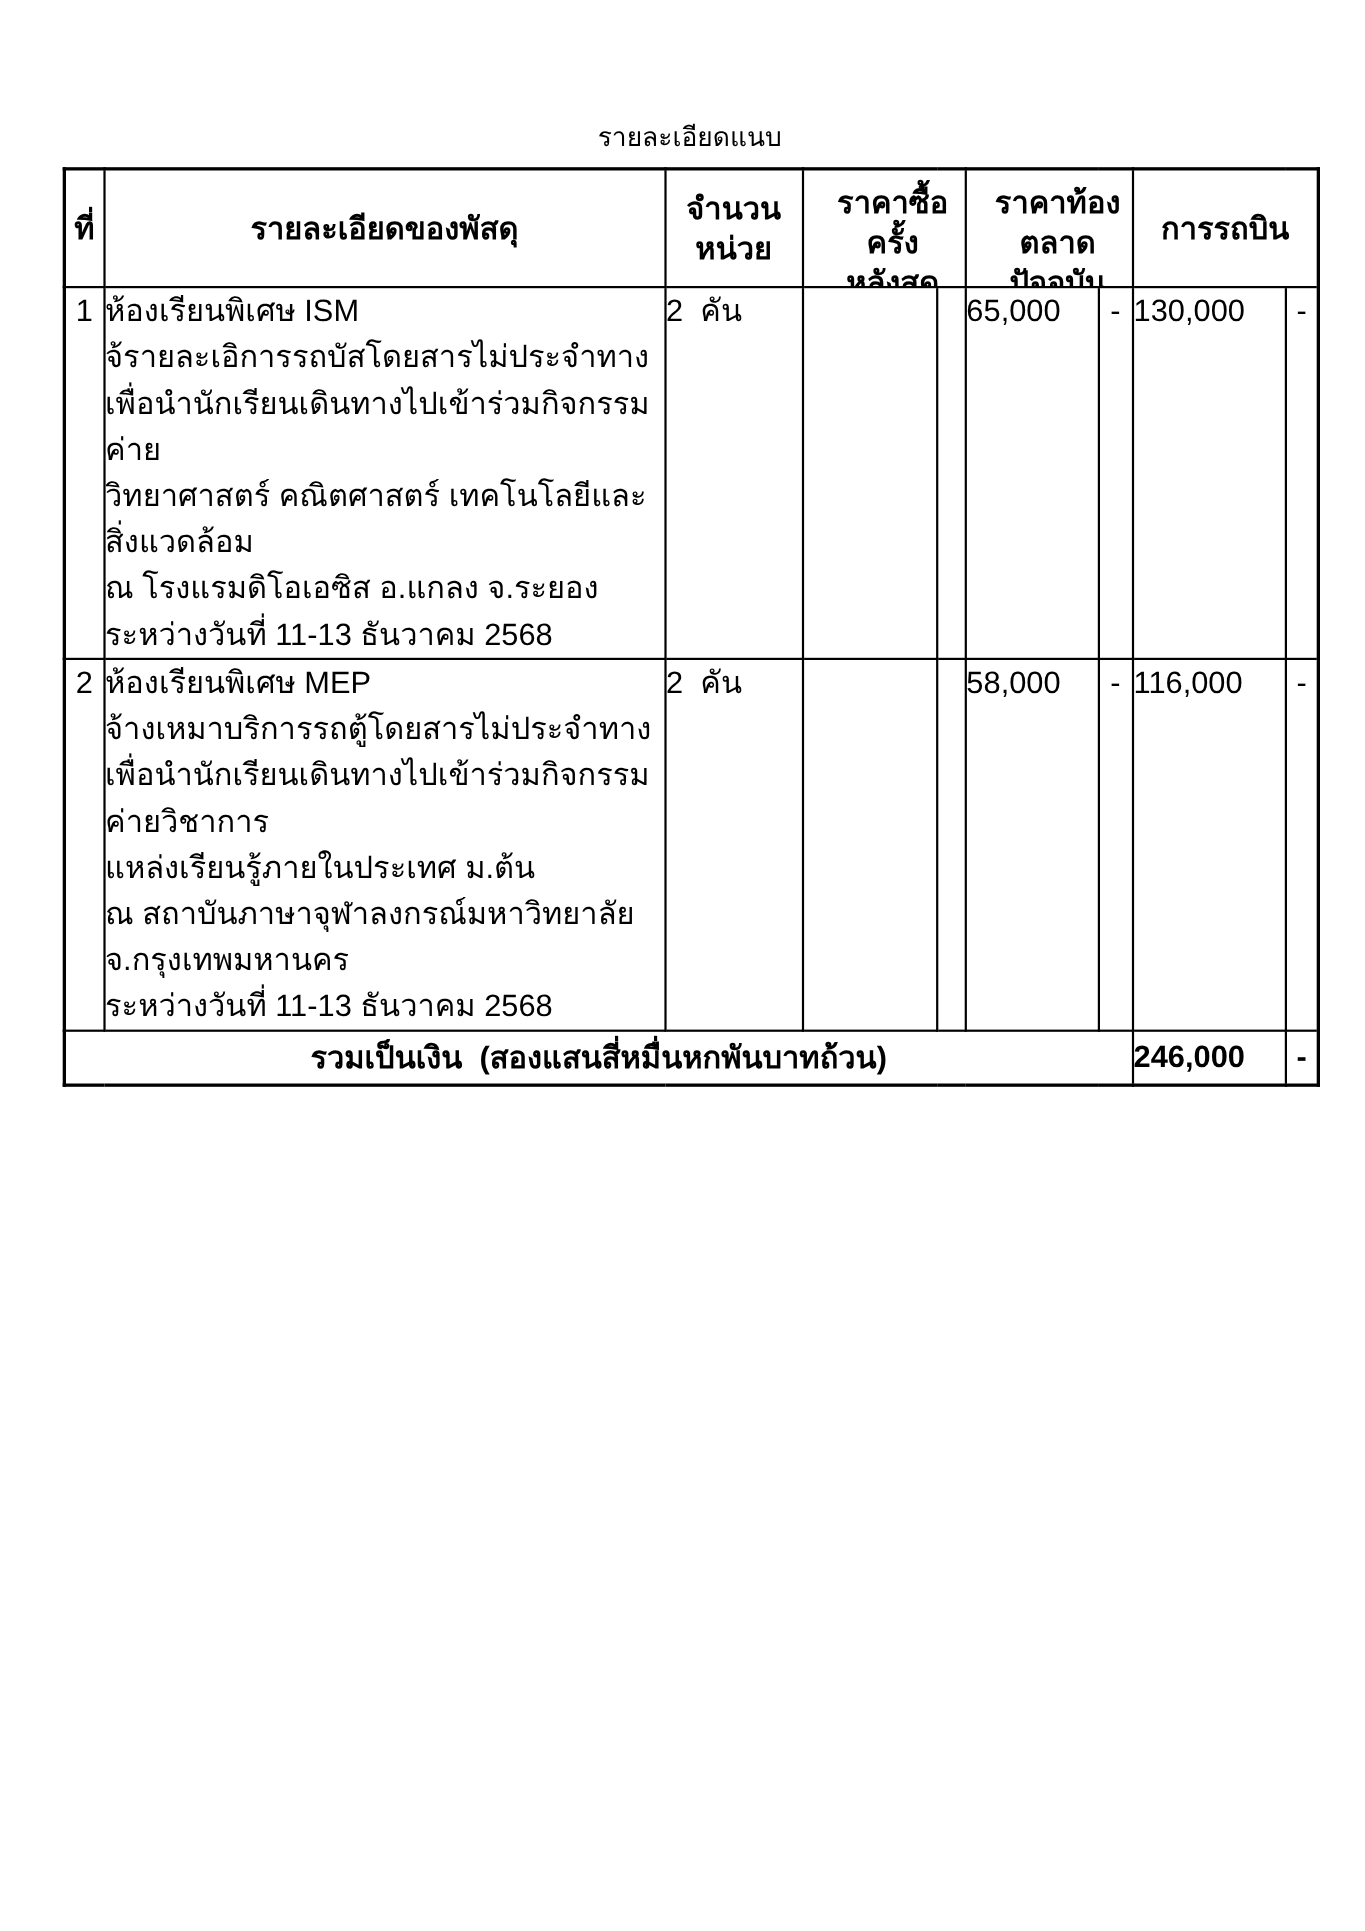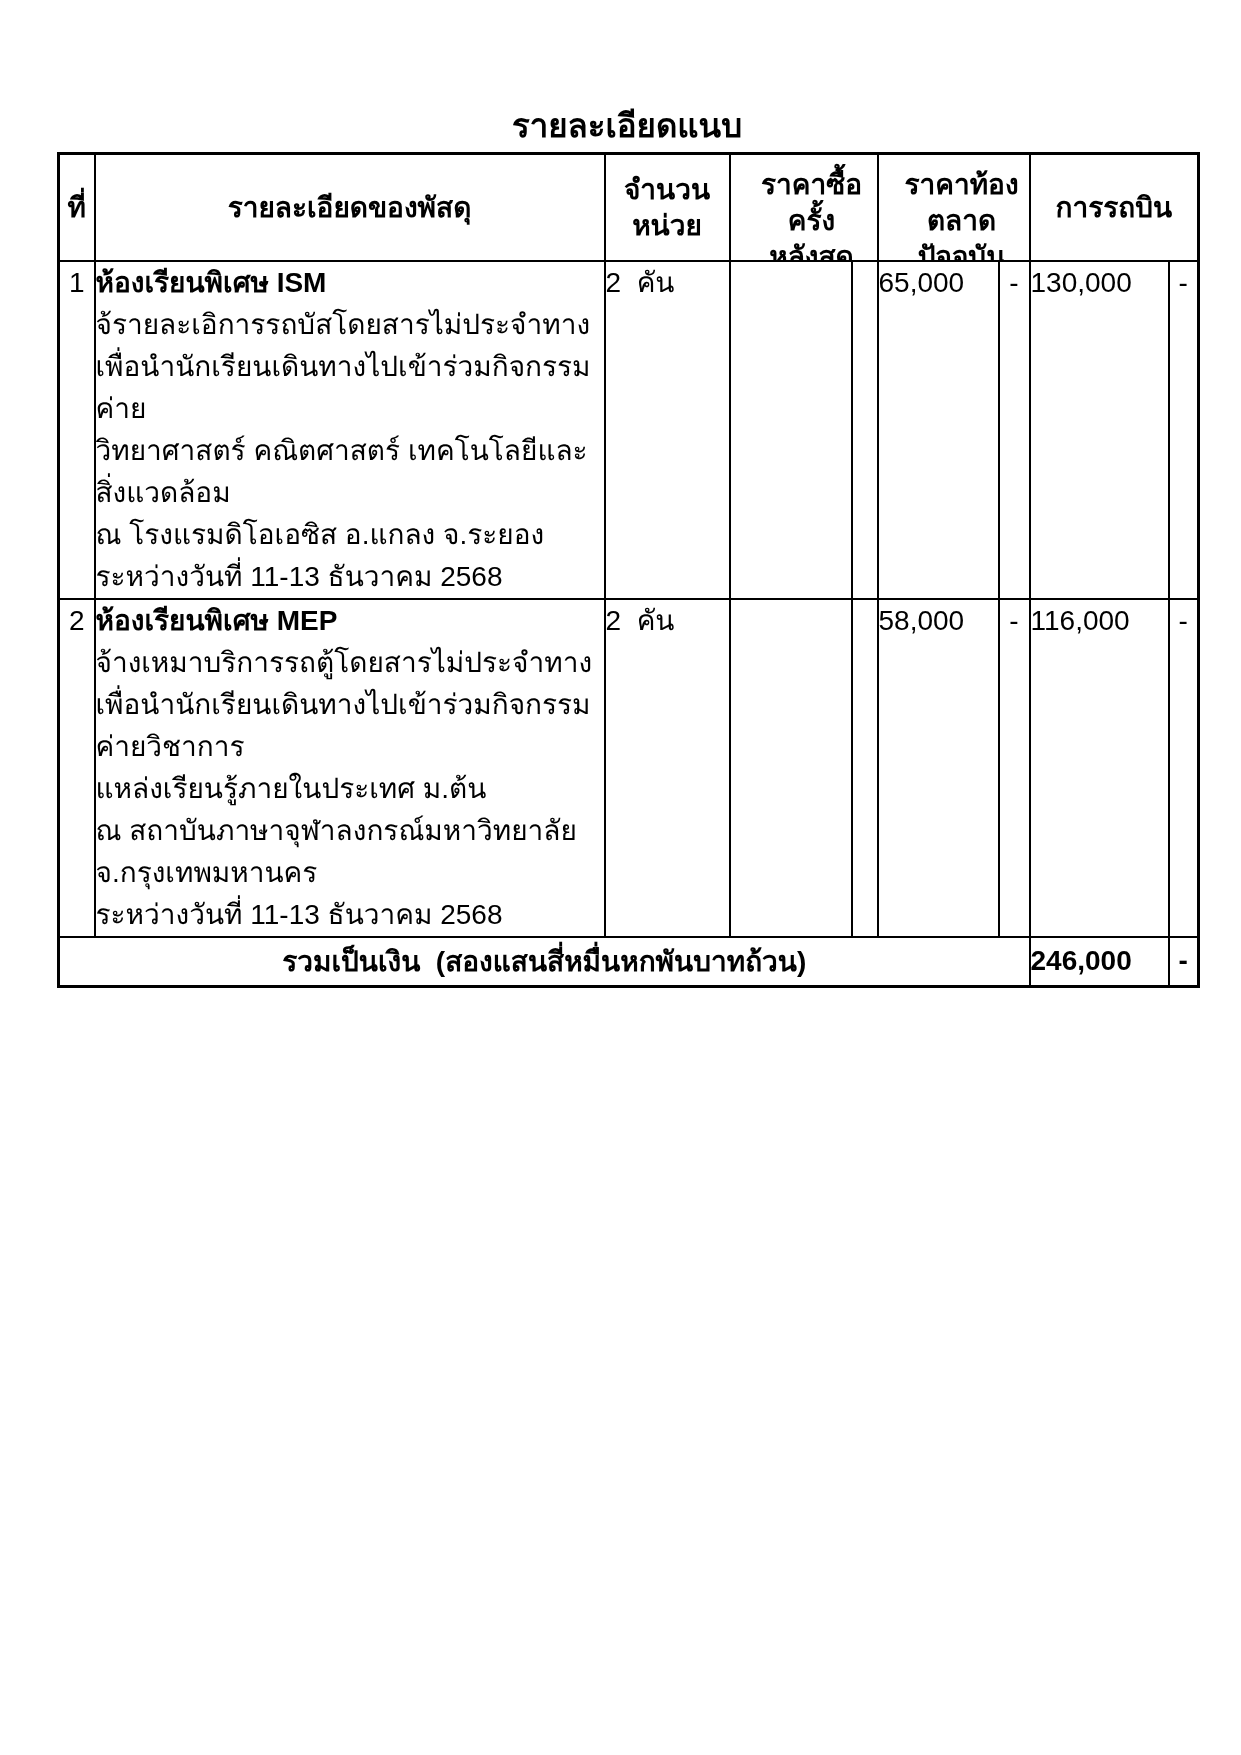--- a/index.html
+++ b/index.html
@@ -16,22 +16,22 @@
     position: relative;
     width: 1241px;
     height: 1755px;
     background: #ffffff;
     overflow: hidden;
   }
   .doc-title {
     margin: 104px 0 0 57px;
     width: 1140px;
     text-align: center;
-    font-weight: bold;
-    font-size: 33px;
+    font-weight: normal;
+    font-size: 24px;
     line-height: 44px;
   }
   table.materials {
     border-collapse: collapse;
     table-layout: fixed;
     margin: 4px 0 0 57px;
     width: 1140px;
     border: 3px solid #000000;
   }
   table.materials th,
@@ -62,21 +62,21 @@
     vertical-align: top;
     padding-top: 45px;
     line-height: 42px;
   }
   td.desc {
     vertical-align: top;
     text-align: left;
     padding: 3px 6px 0 8px;
     line-height: 42px;
   }
-  .desc-title { font-weight: bold; }
+  .desc-title { font-weight: normal; }
   td.qty {
     text-align: left;
     vertical-align: top;
     padding-top: 45px;
     line-height: 42px;
     white-space: pre;
   }
   td.val {
     vertical-align: top;
     padding-top: 45px;

